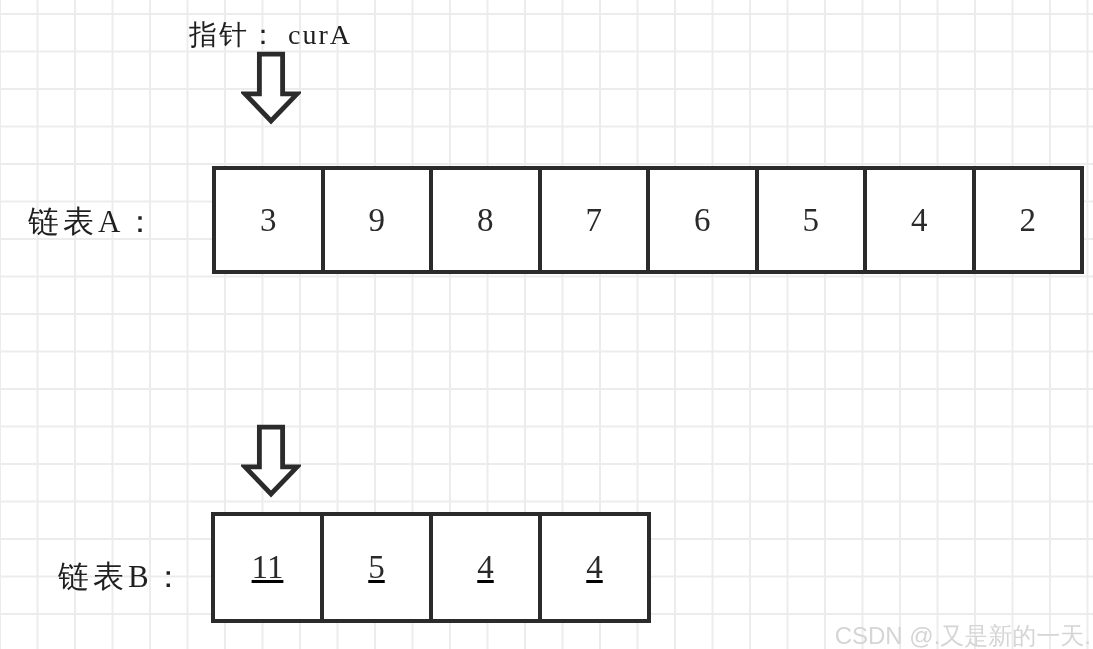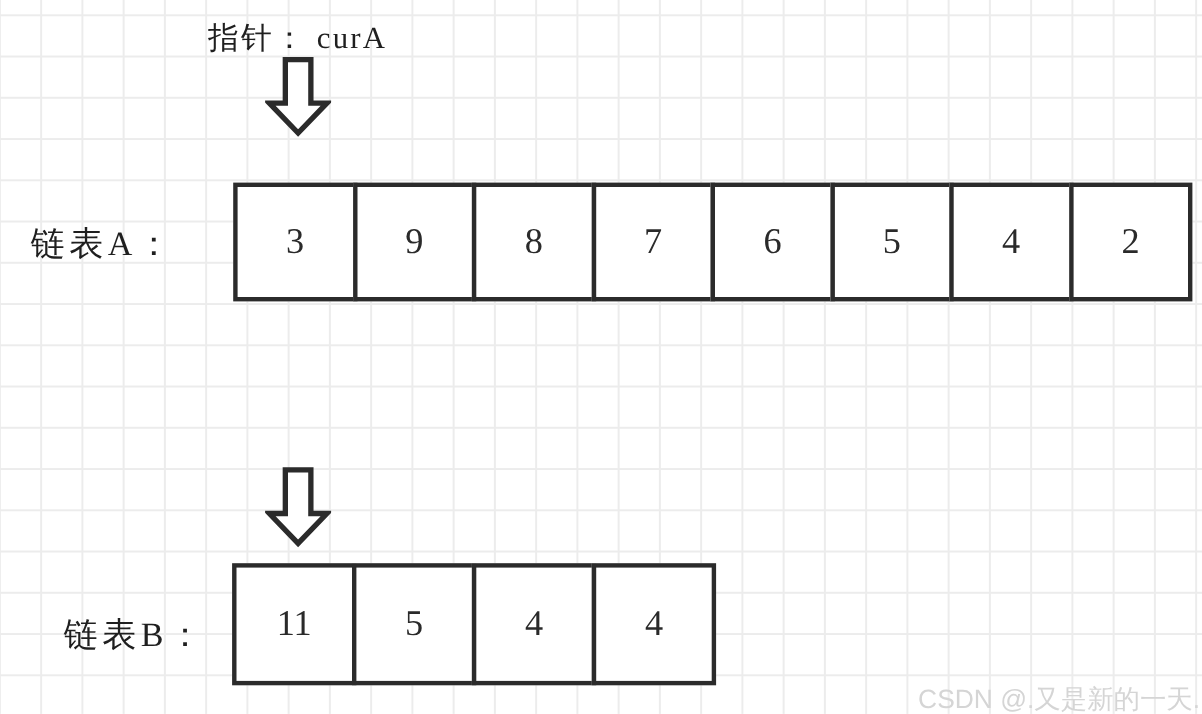--- a/index.html
+++ b/index.html
@@ -42,21 +42,21 @@
     color: #1f1f1f;
     white-space: nowrap;
   }
   .list-label-a { left: 28px; top: 201px; text-align: right; }
   .list-label-b { left: 28px; top: 556px; margin-left: 30px; }
   .list-row {
     position: absolute;
     display: flex;
   }
   .list-row-a { left: 212px; top: 166px; }
-  .list-row-b { left: 211px; top: 512px; }
+  .list-row-b { left: 211px; top: 512px; text-decoration: underline; }
   .cell {
     display: flex;
     align-items: center;
     justify-content: center;
     border: 4px solid #2b2b2b;
     background: #ffffff;
     font-size: 33px;
     color: #2a2a2a;
     margin-left: -4px;
   }

